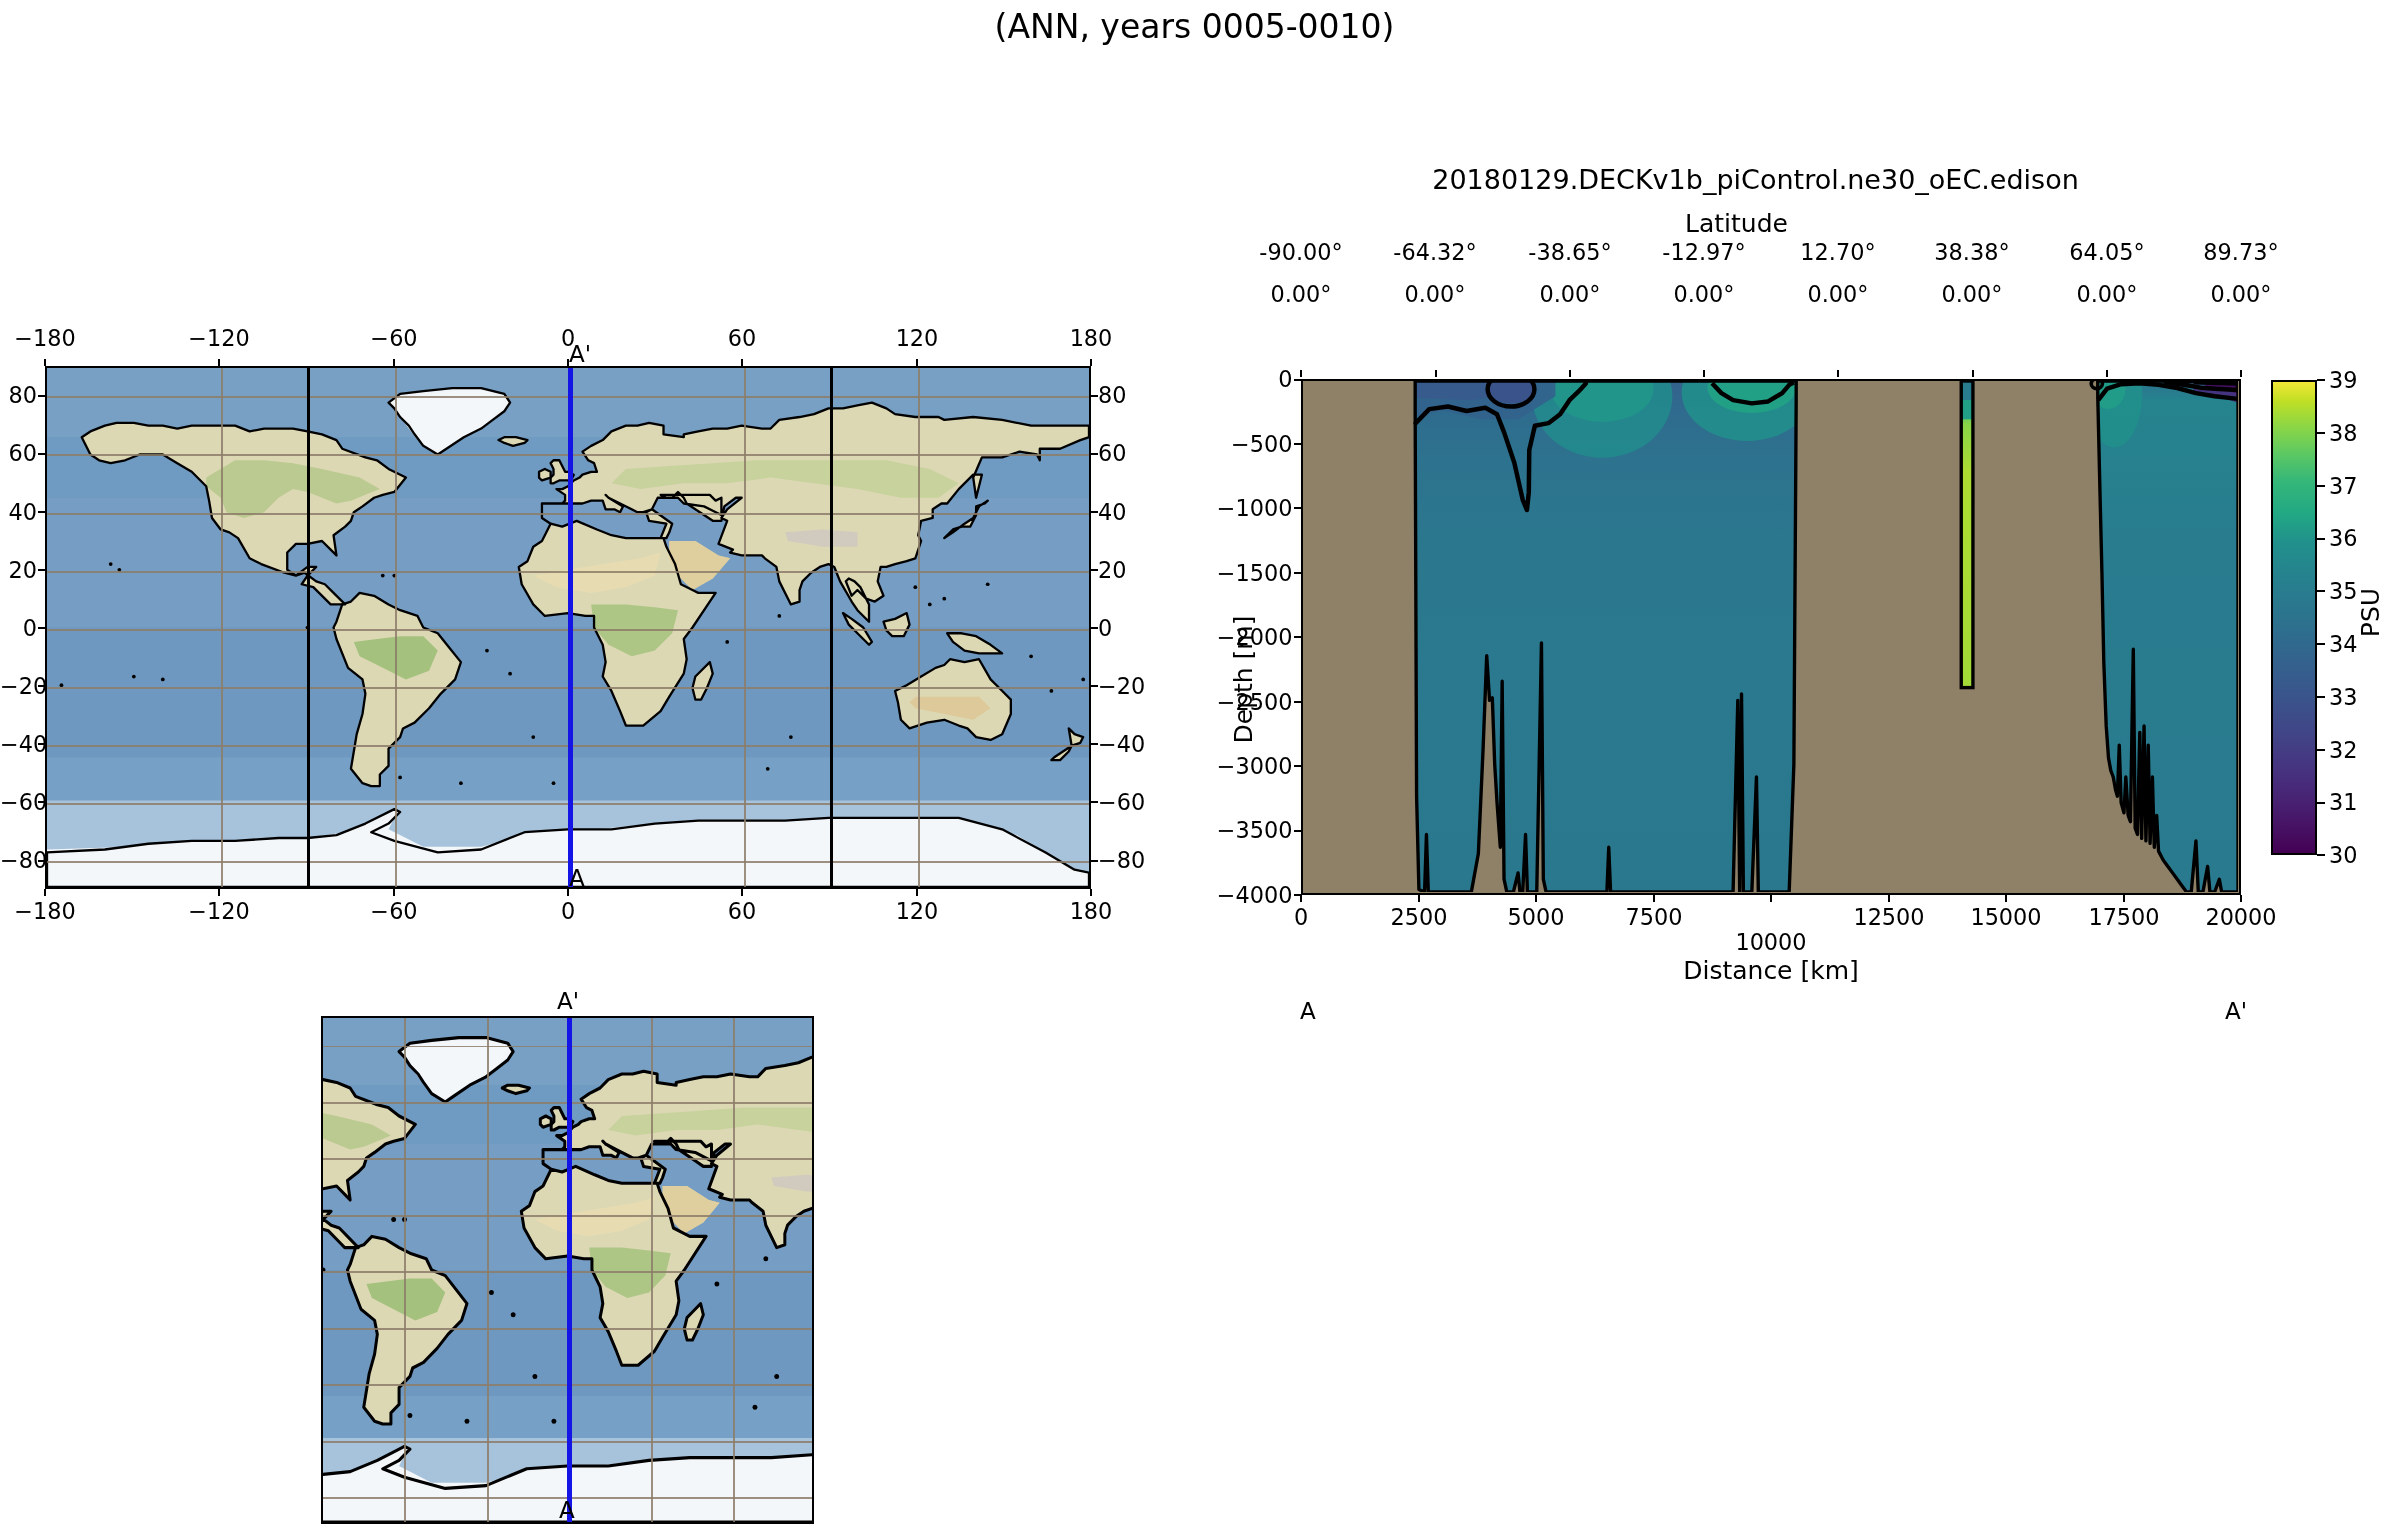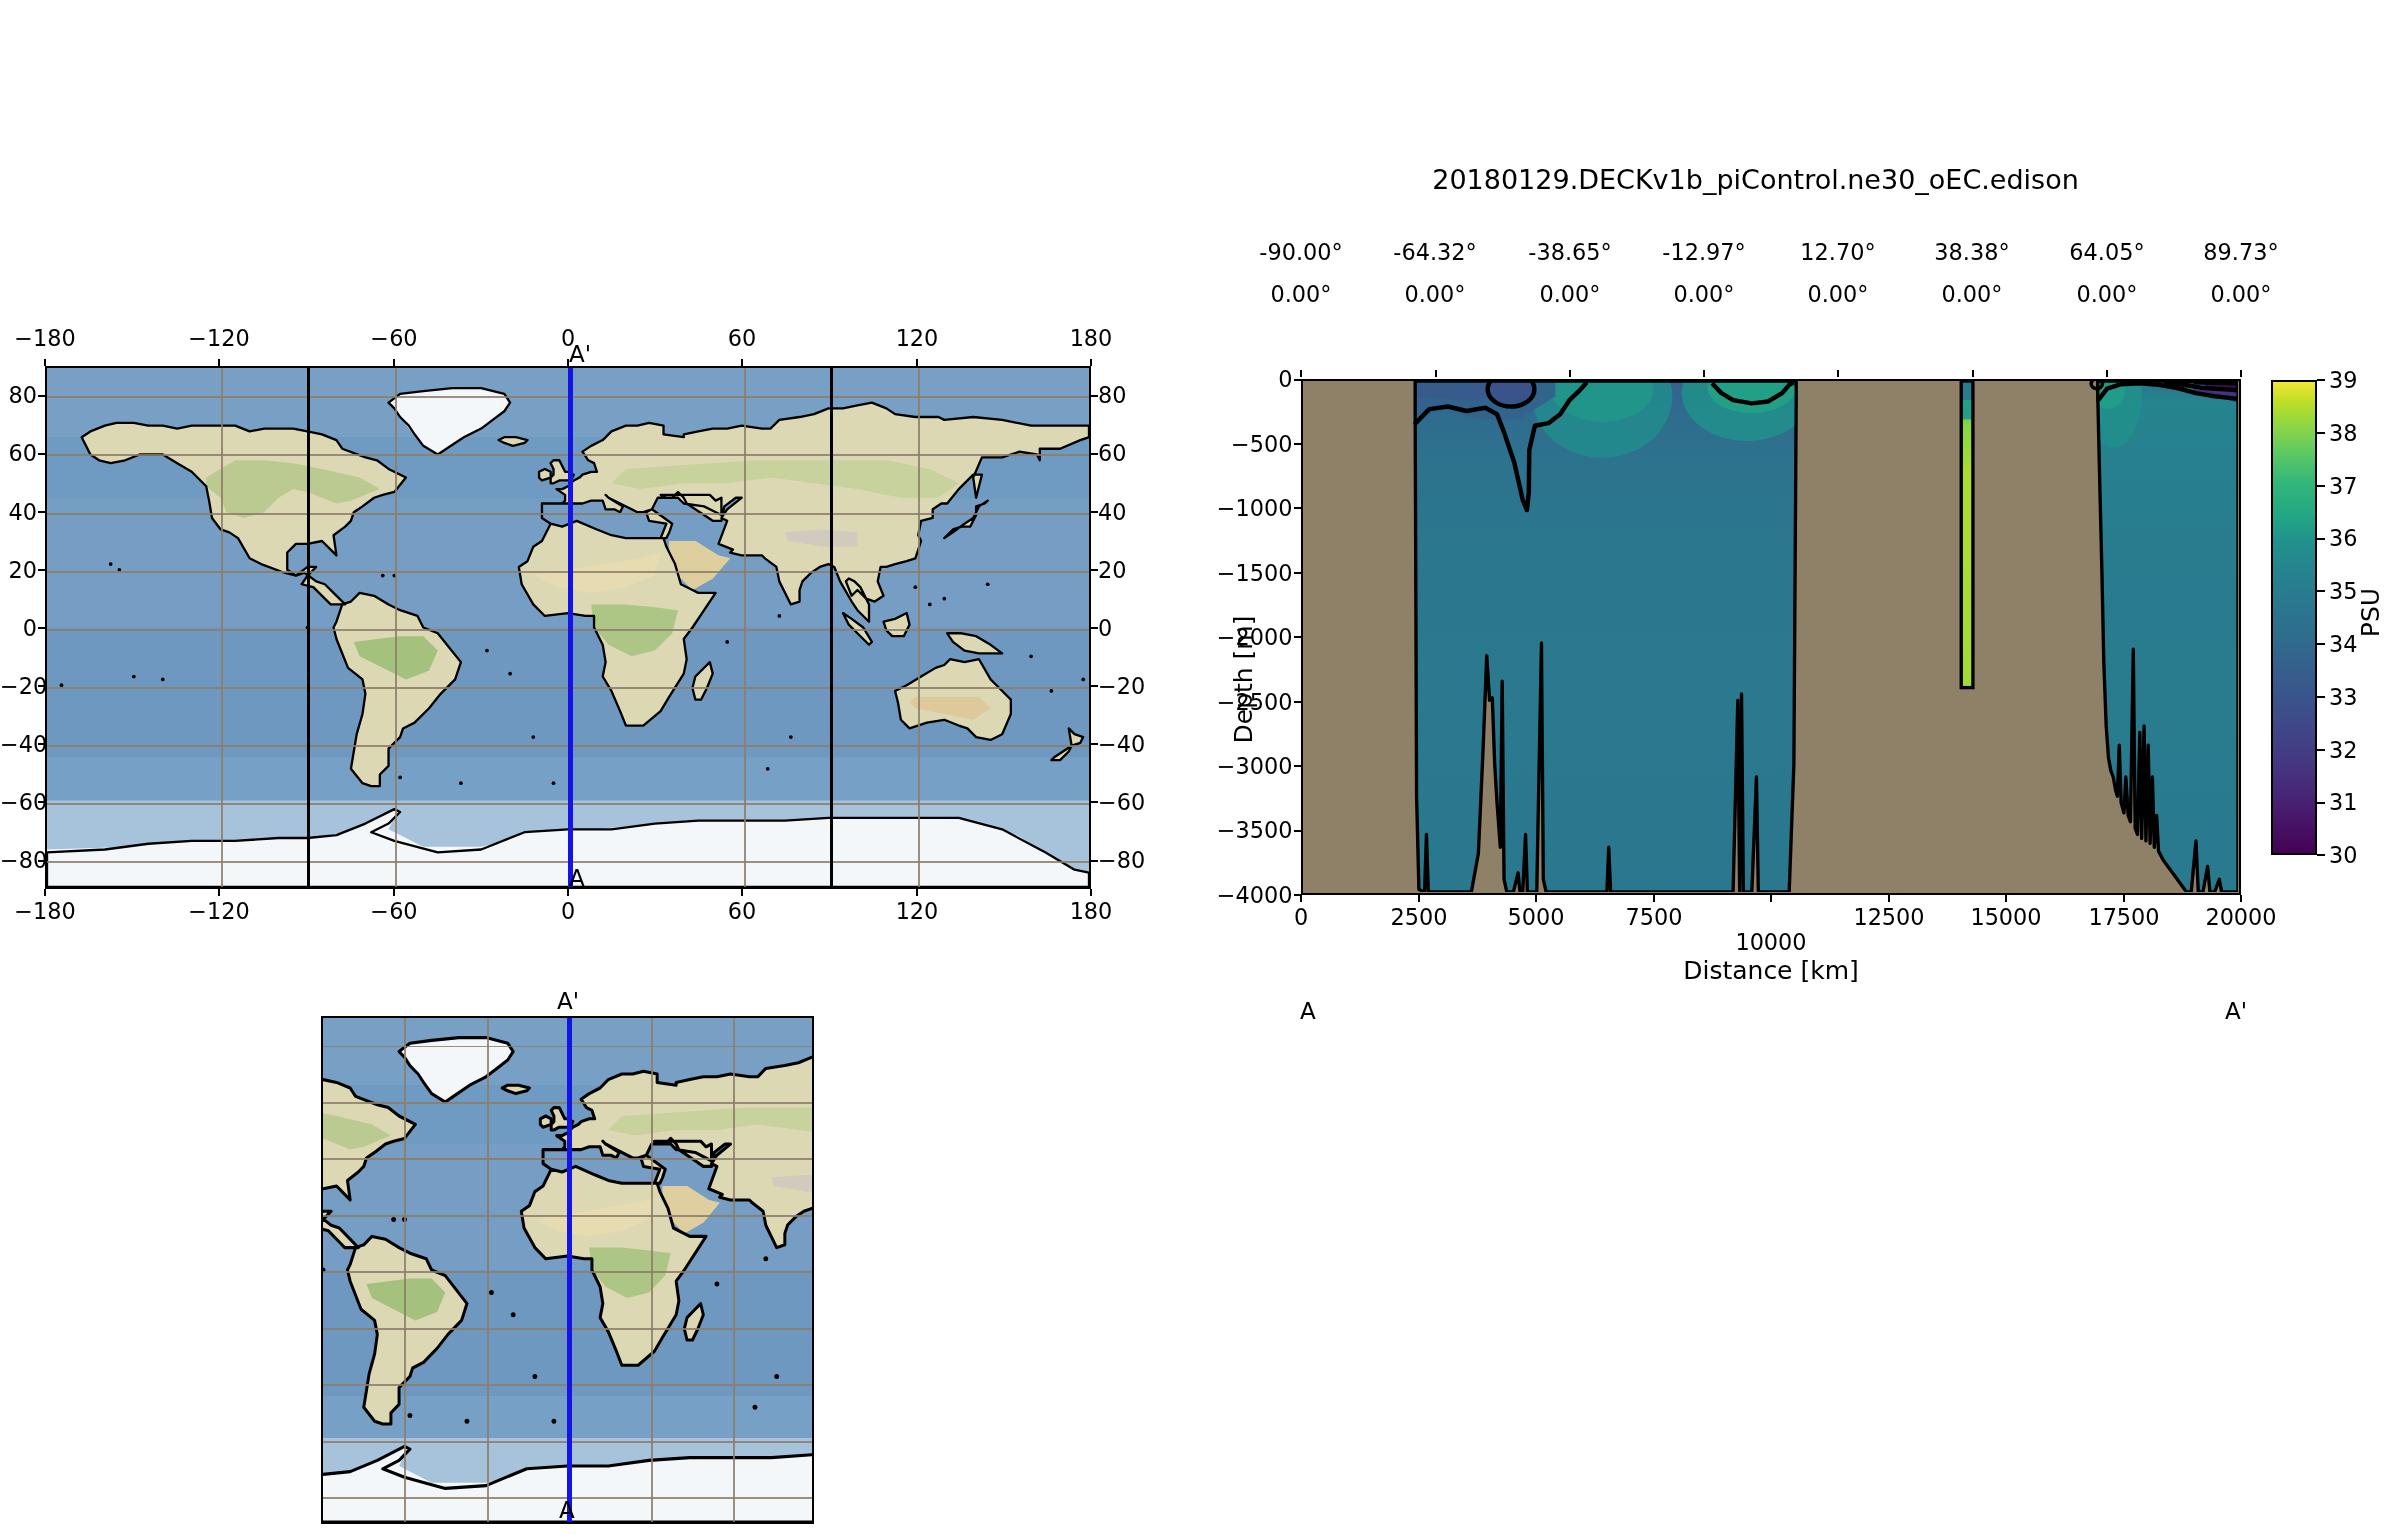--- a/index.html
+++ b/index.html
@@ -38,20 +38,21 @@
   
   #cbar{position:absolute;border:2.2px solid #000;box-sizing:border-box;}
   .cbtick{position:absolute;height:1.5px;width:8.2px;background:#000;}
 
   .endlabel{position:absolute;font-size:23px;}
 </style>
 </head>
 <body>
 
 <div id="main-title" class="abs ctr">
+  <div>(ANN, years 0005-0010)</div>
 </div>
 
 <div id="subtitle" class="abs">20180129.DECKv1b_piControl.ne30_oEC.edison</div>
 
 <div id="map-main-wrap" class="abs" style="left:0;top:314px;width:1136px;height:598px;">
 
   <div id="map-main-lon-top">
       <div class="tick tick-c" style="left:45px;top:10.5px;">−180</div>
       <div class="tickmark-h" style="left:44px;top:45px;"></div>
       <div class="tick tick-c" style="left:219px;top:10.5px;">−120</div>
@@ -331,20 +332,21 @@
       <div class="gridline-h" style="top:423px;"></div>
       <div class="gridline-h" style="top:479px;"></div>
       <div class="transect" style="left:244px;"></div>
     </div>
   <div class="endlabel" id="map-inset-Ap" style="left:273px;top:1.5px;">A'</div>
   <div class="endlabel" id="map-inset-A" style="left:275px;top:511px;">A</div>
 </div>
 
 <div id="xsec-wrap" class="abs" style="left:1195px;top:209px;width:1083px;height:792px;">
 
+  <div class="axlabel" id="lat-axis-label" style="left:0;top:0;width:1083px;text-align:center;">Latitude</div>
   <div id="lat-ticks">
       <div class="tick tick-c" style="left:106px;top:30px;">-90.00°</div>
       <div class="tick tick-c" style="left:240px;top:30px;">-64.32°</div>
       <div class="tick tick-c" style="left:375px;top:30px;">-38.65°</div>
       <div class="tick tick-c" style="left:509px;top:30px;">-12.97°</div>
       <div class="tick tick-c" style="left:643px;top:30px;">12.70°</div>
       <div class="tick tick-c" style="left:777px;top:30px;">38.38°</div>
       <div class="tick tick-c" style="left:912px;top:30px;">64.05°</div>
       <div class="tick tick-c" style="left:1046px;top:30px;">89.73°</div>
     </div>

